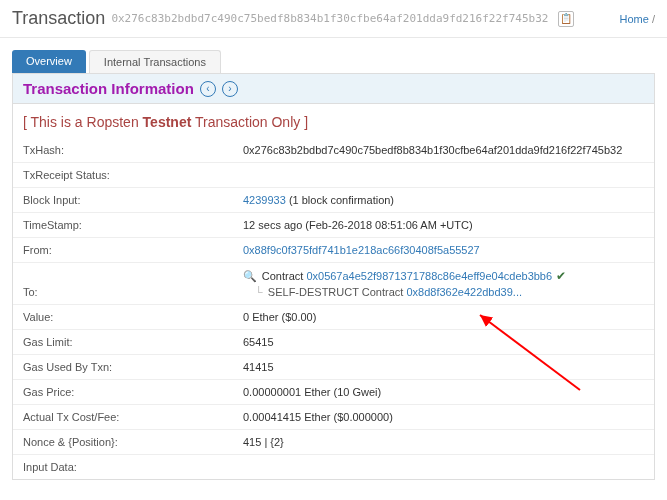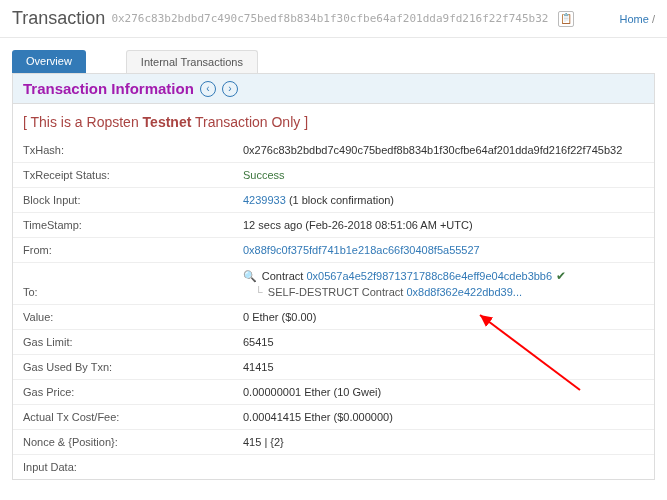--- a/index.html
+++ b/index.html
@@ -3,21 +3,21 @@
 <meta charset="utf-8">
 <style>
   * { box-sizing: border-box; margin: 0; padding: 0; }
   body { font-family: -apple-system, BlinkMacSystemFont, "Segoe UI", Helvetica, Arial, sans-serif; font-size: 12px; color: #333; background: #fff; width: 667px; }
   .header { padding: 8px 12px; display: flex; align-items: center; justify-content: space-between; border-bottom: 1px solid #e8e8e8; }
   .header-left { display: flex; align-items: center; gap: 6px; }
   .header-title { font-size: 18px; font-weight: 400; color: #555; }
   .header-hash { font-size: 11px; color: #aaa; font-family: monospace; }
   .copy-icon { display: inline-flex; width: 16px; height: 16px; border: 1px solid #bbb; border-radius: 2px; align-items: center; justify-content: center; margin-left: 4px; cursor: pointer; font-size: 10px; color: #555; }
   .breadcrumb { font-size: 11px; color: #888; }
-  .tabs { display: flex; margin: 12px 12px 0 12px; gap: 37px; }
+  .tabs { display: flex; margin: 12px 12px 0 12px; }
   .tab { padding: 5px 14px; font-size: 11px; border-radius: 3px 3px 0 0; cursor: pointer; }
   .tab.active { background: #337ab7; color: #fff; }
   .tab.inactive { background: #f5f5f5; color: #555; border: 1px solid #ddd; border-bottom: none; margin-left: 3px; }
   .panel { border: 1px solid #ddd; margin: 0 12px 12px 12px; }
   .panel-head { background: #eaf3f9; border-bottom: 1px solid #ddd; padding: 6px 10px; display: flex; align-items: center; gap: 6px; }
   .panel-head-title { color: #a21caf; font-size: 15px; font-weight: 700; }
   .nav-circle { width: 16px; height: 16px; border-radius: 50%; border: 1px solid #337ab7; color: #337ab7; display: inline-flex; align-items: center; justify-content: center; font-size: 10px; cursor: pointer; }
   .ropsten { color: #a94442; font-size: 14px; padding: 10px 10px 8px 10px; }
   .ropsten b { font-weight: 700; }
   .row { display: flex; padding: 6px 10px; border-top: 1px solid #eee; font-size: 11px; align-items: flex-end; }
@@ -67,21 +67,20 @@
 
   <div class="rows">
 
     <div class="row">
       <div class="label">TxHash:</div>
       <div class="value">0x276c83b2bdbd7c490c75bedf8b834b1f30cfbe64af201dda9fd216f22f745b32</div>
     </div>
 
     <div class="row">
       <div class="label">TxReceipt Status:</div>
-      <div class="value success">Success</div>
     </div>
 
     <div class="row">
       <div class="label">Block Input:</div>
       <div class="value">
         <span class="link">4239933</span><span> (1 block confirmation)</span>
       </div>
     </div>
 
     <div class="row">

